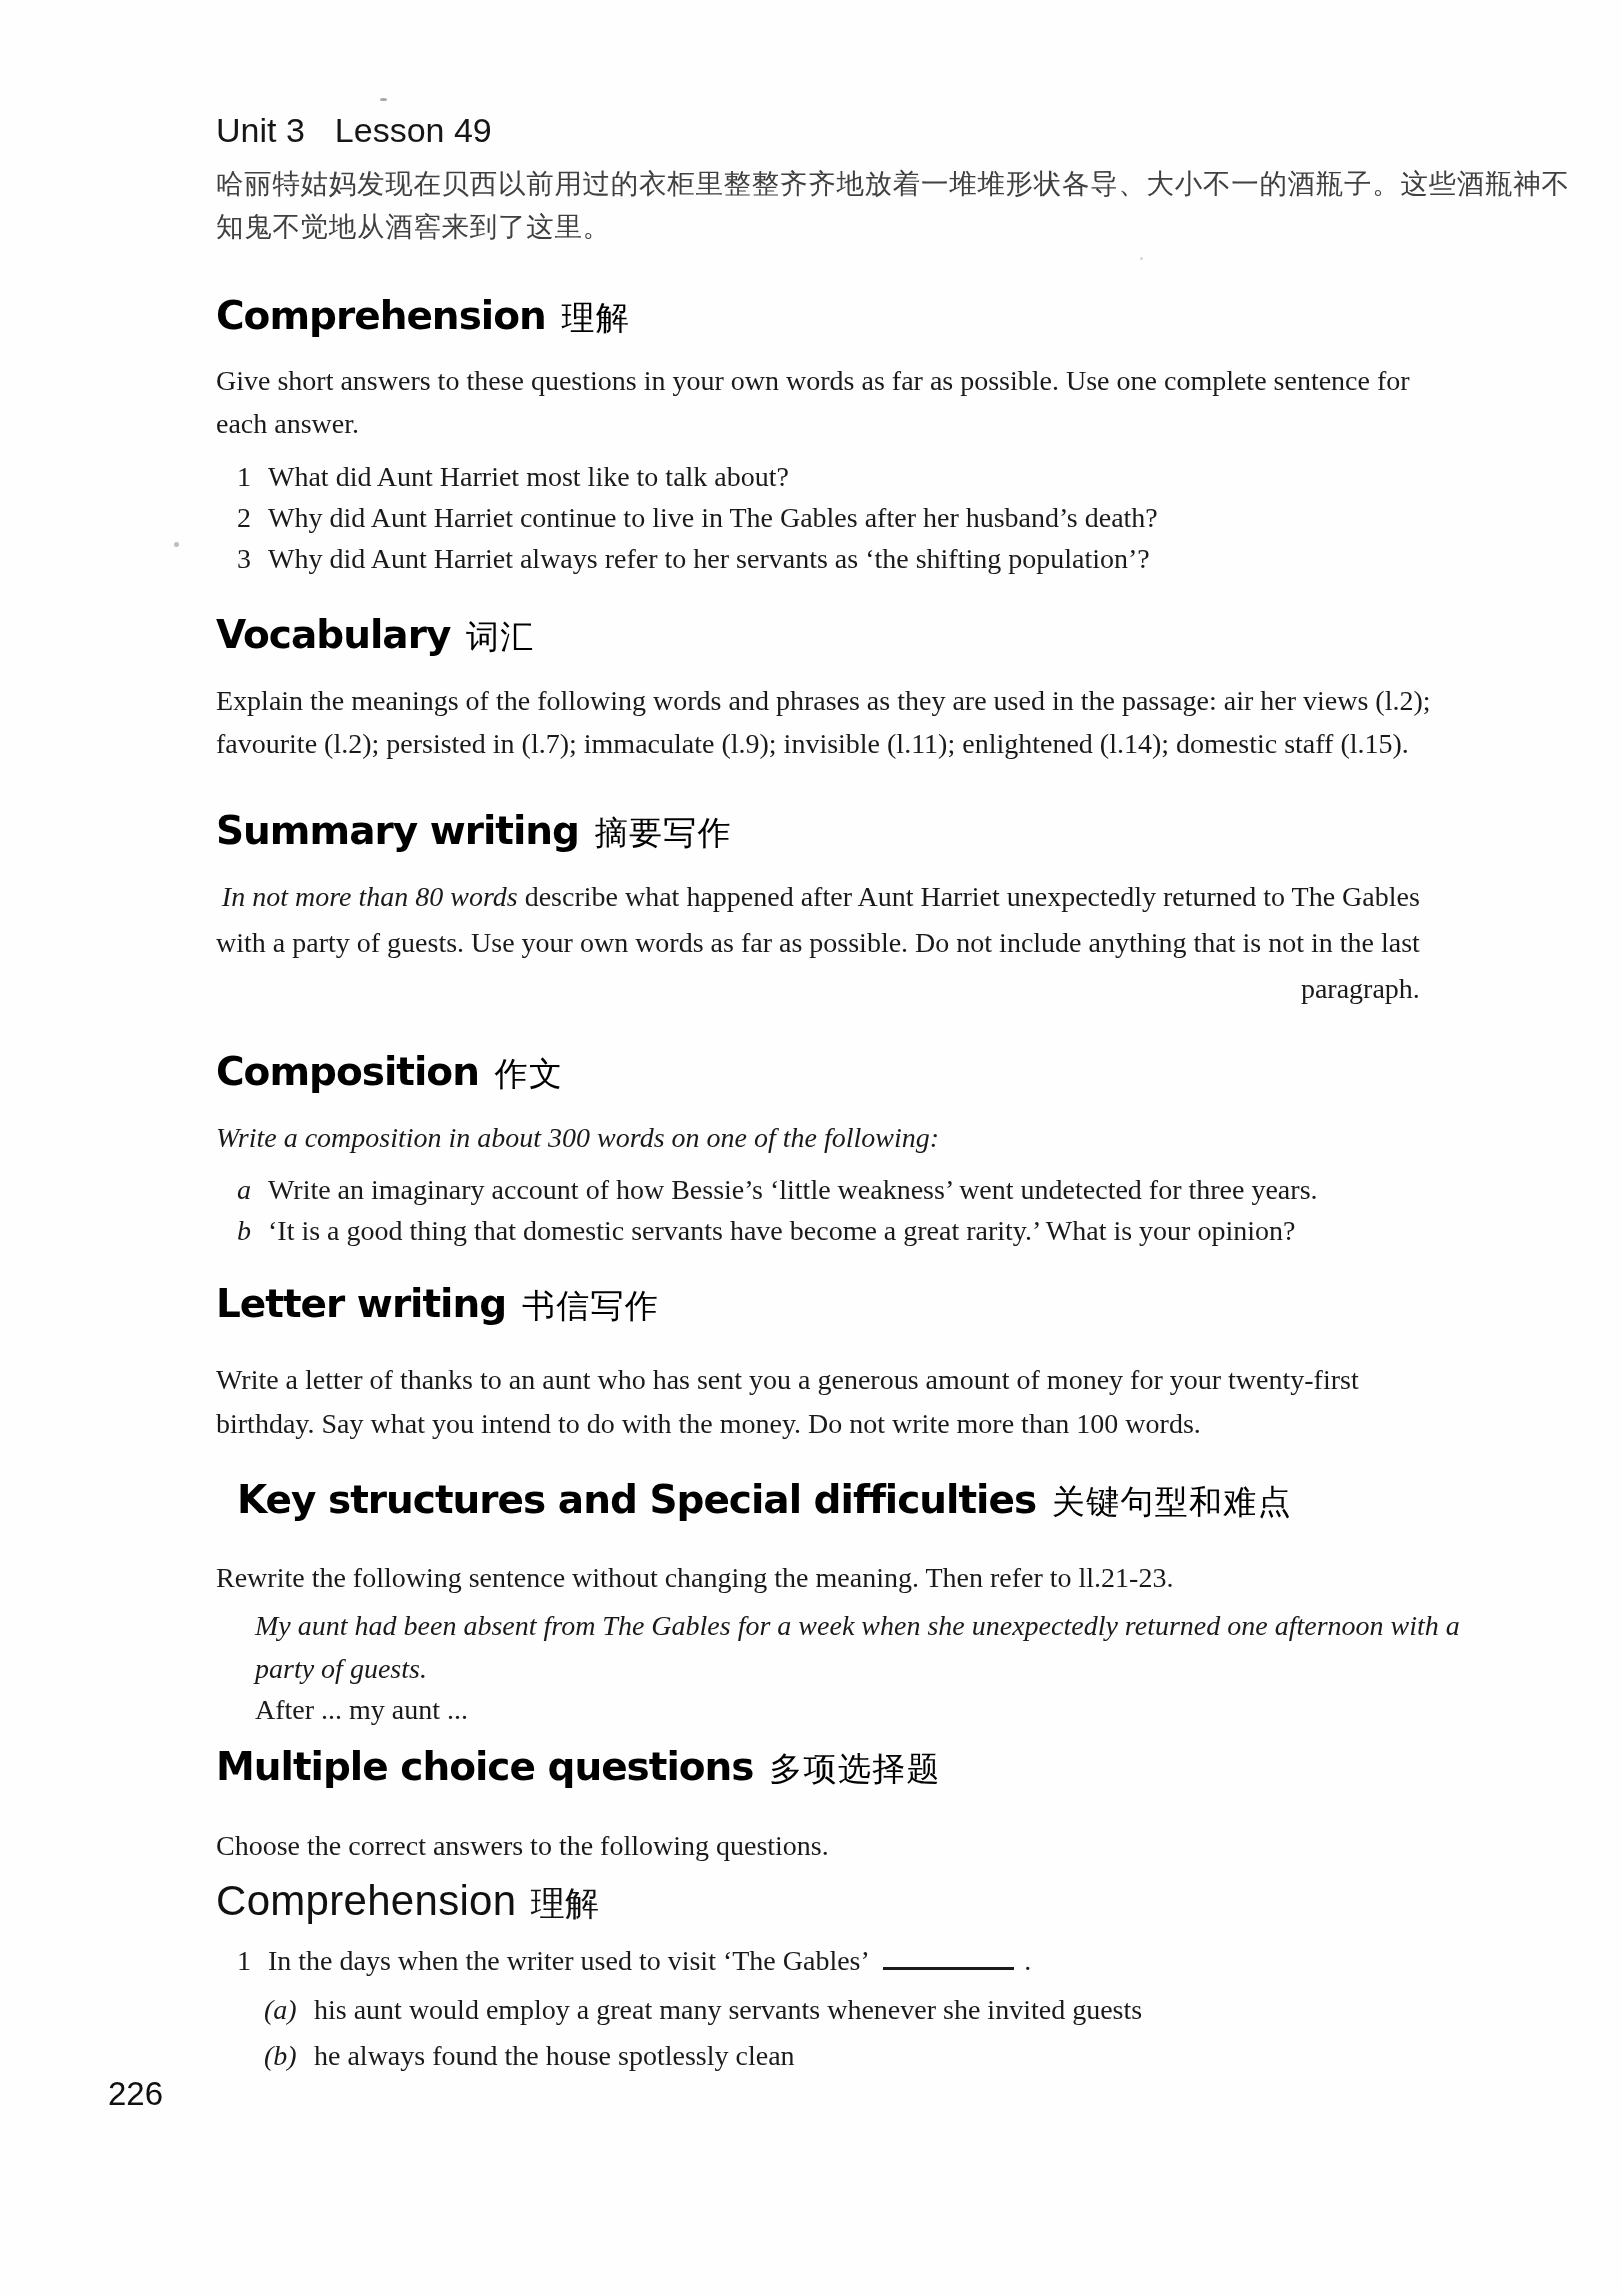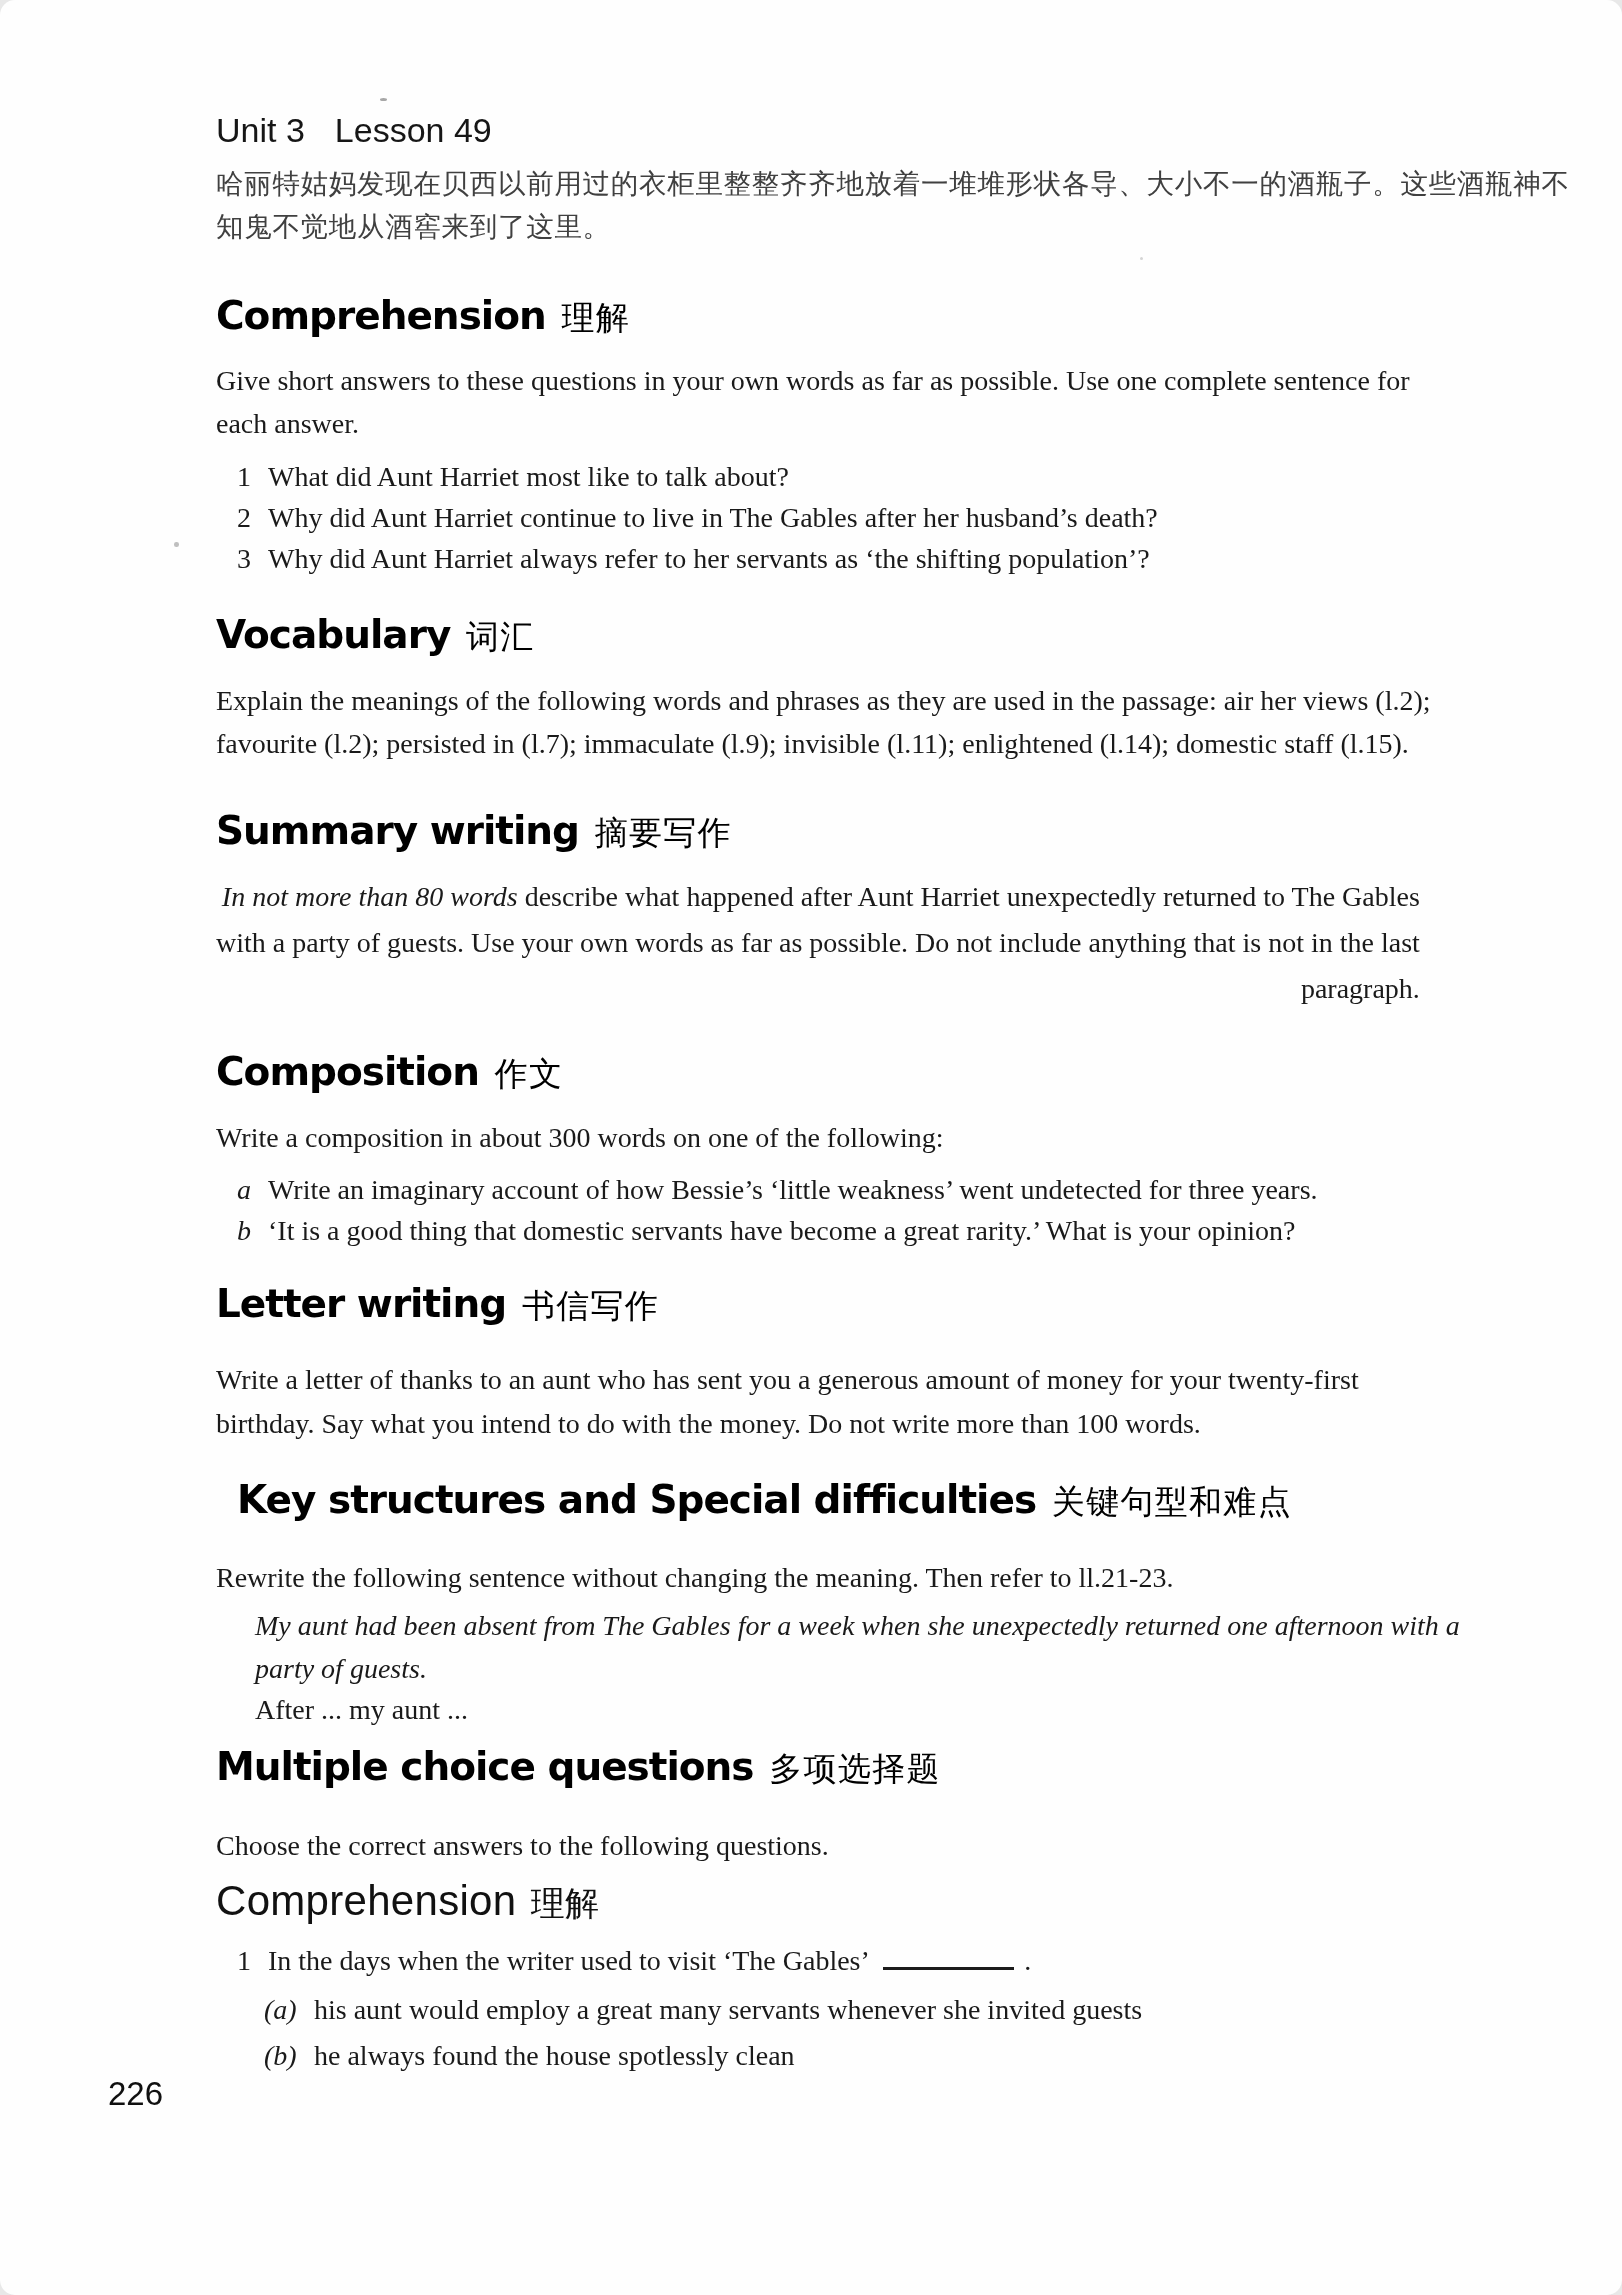--- a/index.html
+++ b/index.html
@@ -3,21 +3,20 @@
 <meta charset="utf-8">
 <style>
   html,body{margin:0;padding:0;background:#e8e8e8;}
   .page{
     position:relative;
     width:1622px;height:2295px;
     background:#fefefe;
     overflow:hidden;
     font-family:"Liberation Serif","DejaVu Serif",serif;
     color:#1a1a1a;
-    border-radius:15px;
   }
   .abs{position:absolute;left:216px;}
   
   .h{
     margin:0;
     font-family:"DejaVu Sans","Liberation Sans",sans-serif;
     font-weight:700;
     font-size:39px;line-height:47px;
     letter-spacing:-1px;
     color:#000;
@@ -119,21 +118,21 @@
   </h2>
   <div class="abs para lh70" style="top:874px;text-align:right;">
     <div class="line"><i>In not more than 80 words</i><span> describe what happened after Aunt Harriet unexpectedly returned to The Gables</span></div>
     <div class="line">with a party of guests. Use your own words as far as possible. Do not include anything that is not in the last</div>
     <div class="line">paragraph.</div>
   </div>
 
   <h2 class="abs h" style="top:1048px;">
     <span>Composition</span><span class="hc">作文</span>
   </h2>
-  <div class="abs para" style="top:1116px;">
+  <div class="abs para" style="top:1116px;font-style:italic;">
     <div class="line">Write a composition in about 300 words on one of the following:</div>
   </div>
   <ol class="abs items" style="top:1161px;">
     <li class="item"><span class="num"><i>a</i></span><span>Write an imaginary account of how Bessie’s ‘little weakness’ went undetected for three years.</span></li>
     <li class="item"><span class="num"><i>b</i></span><span>‘It is a good thing that domestic servants have become a great rarity.’ What is your opinion?</span></li>
   </ol>
 
   <h2 class="abs h" style="top:1280px;">
     <span>Letter writing</span><span class="hc">书信写作</span>
   </h2>

